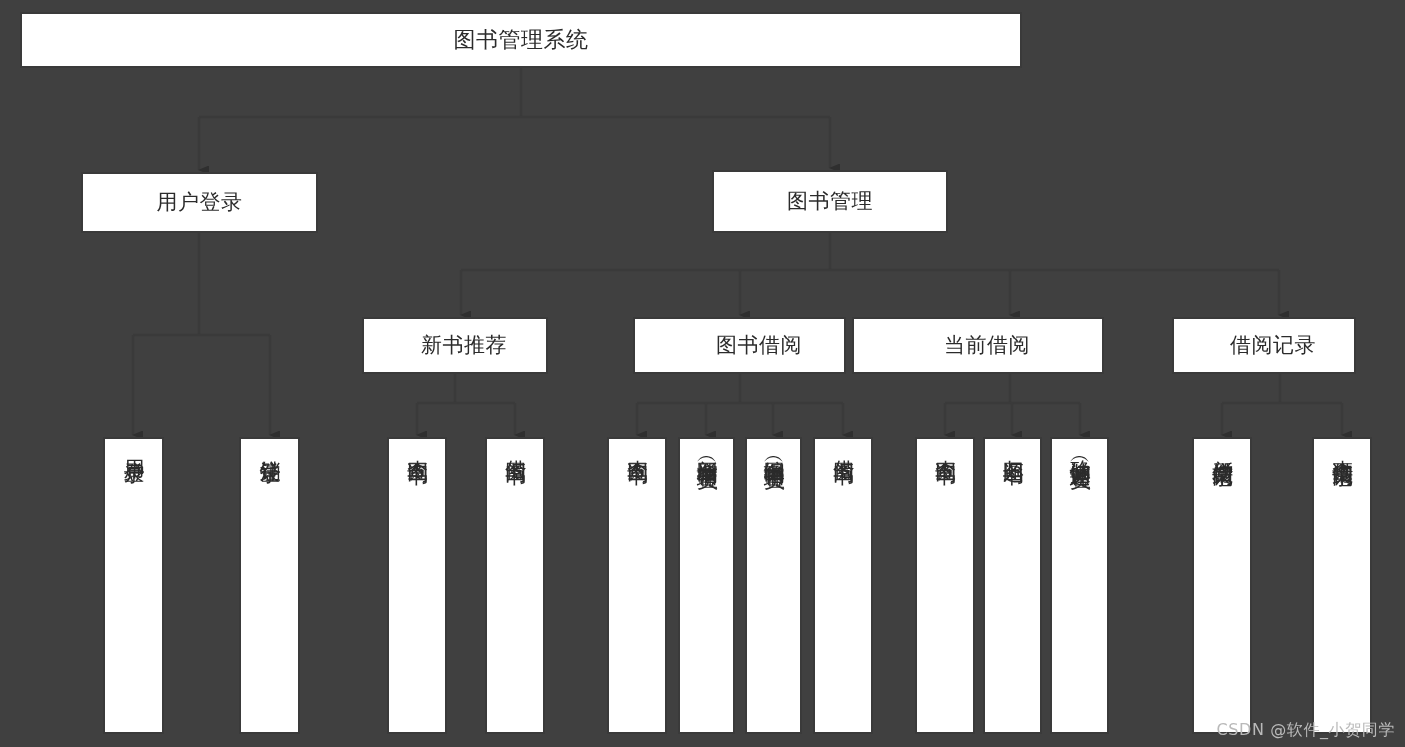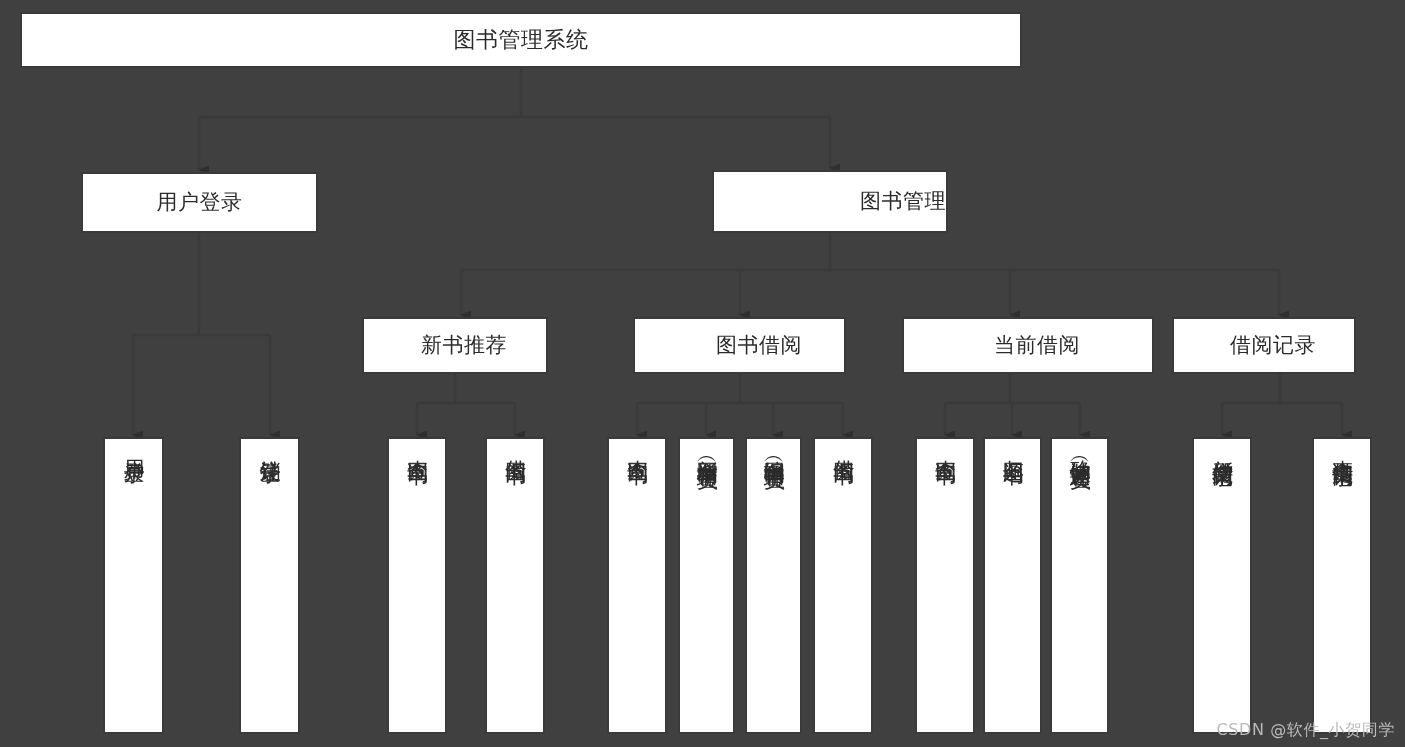--- a/index.html
+++ b/index.html
@@ -121,30 +121,30 @@
       </g>
   </svg>
 
   <div id="nodes-layer">
       <div class="node root" style="left: 20px; top: 12px; width: 1002px; height: 56px;">
         <span class="node-label">图书管理系统</span>
       </div>
       <div class="node level1" style="left: 81px; top: 172px; width: 237px; height: 61px;">
         <span class="node-label">用户登录</span>
       </div>
-      <div class="node level1" style="left: 712px; top: 170px; width: 236px; height: 63px; justify-content: flex-end;">
+      <div class="node level1" style="left: 712px; top: 170px; width: 236px; height: 63px;">
         <span class="node-label">图书管理</span>
       </div>
       <div class="node level2" style="left: 362px; top: 317px; width: 186px; height: 57px;">
         <span class="node-label">新书推荐</span>
       </div>
       <div class="node level2" style="left: 633px; top: 317px; width: 213px; height: 57px; padding-left: 21px;">
         <span class="node-label">图书借阅</span>
       </div>
-      <div class="node level2" style="left: 902px; top: 317px; width: 252px; height: 57px;">
+      <div class="node level2" style="left: 852px; top: 317px; width: 252px; height: 57px;">
         <span class="node-label">当前借阅</span>
       </div>
       <div class="node level2" style="left: 1172px; top: 317px; width: 184px; height: 57px;">
         <span class="node-label">借阅记录</span>
       </div>
       <div class="node leaf" style="left: 103px; top: 437px; width: 61px; height: 297px;">
         <span class="node-label">用户登录</span>
       </div>
       <div class="node leaf" style="left: 239px; top: 437px; width: 61px; height: 297px;">
         <span class="node-label">注销登录</span>

